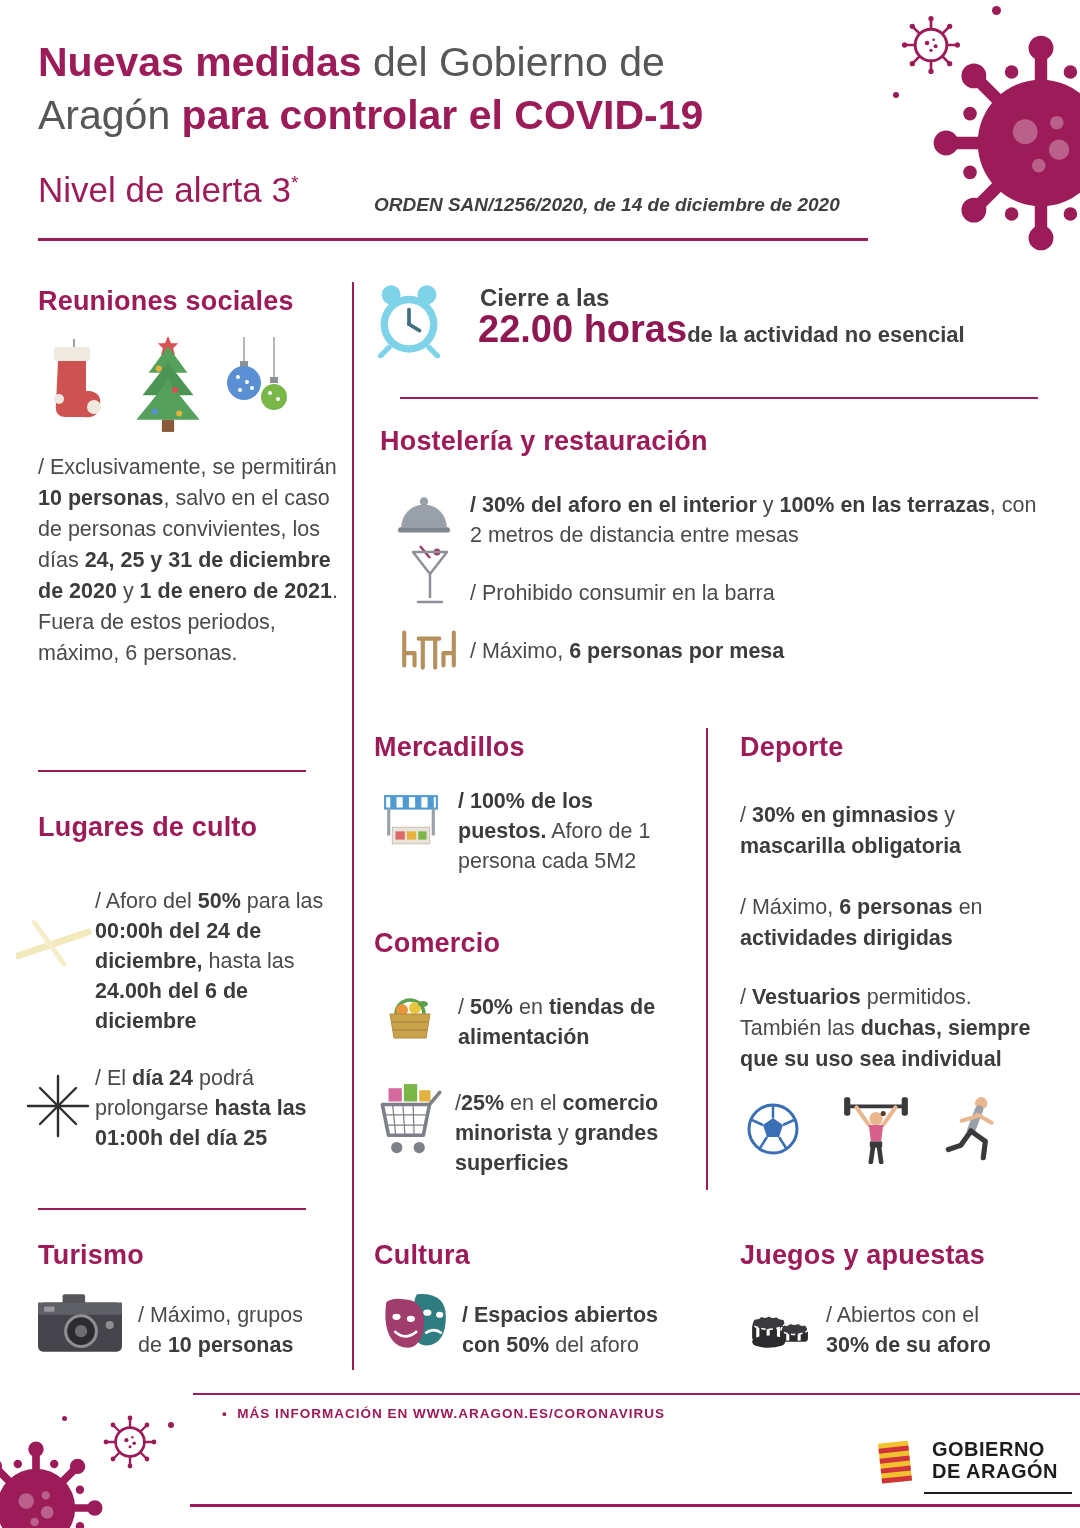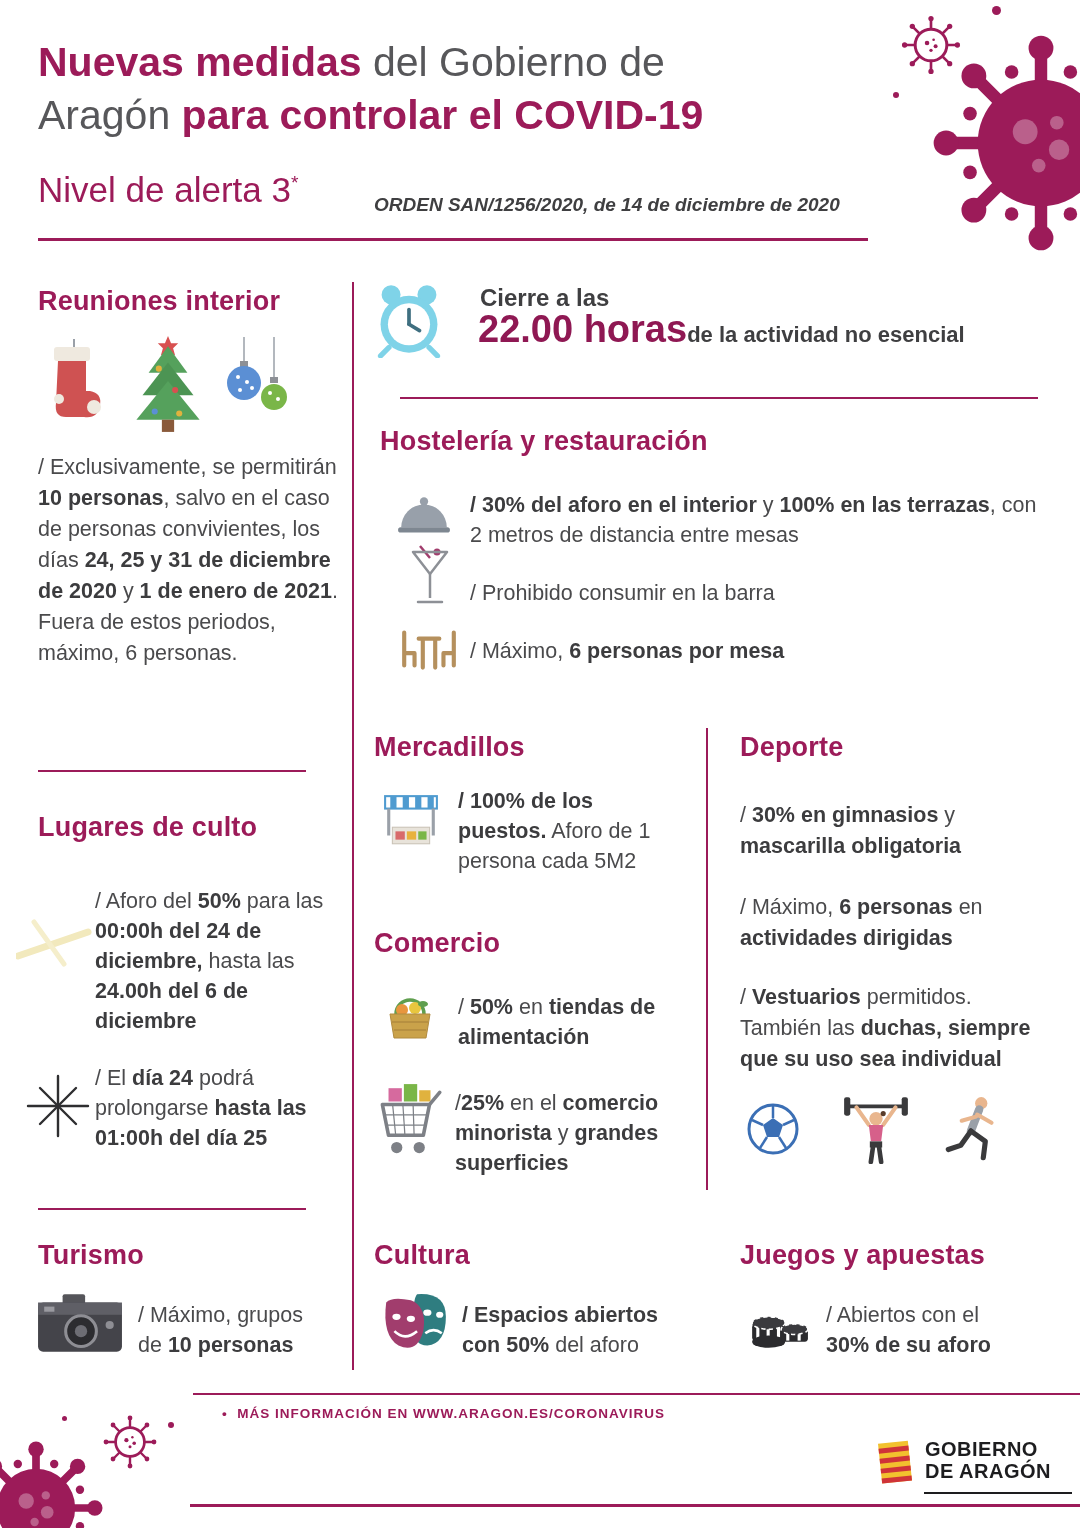--- a/index.html
+++ b/index.html
@@ -15,21 +15,21 @@
   .title .ac{color:#9c1b59;font-weight:800;}
   .alert{font-size:35px;font-weight:400;color:#9c1b59;}
   .alert sup{font-size:55%;}
   .order{font-size:19px;font-style:italic;font-weight:600;color:#3f3f41;}
   .cierre1{font-size:24px;font-weight:700;color:#3f3f41;}
   .cierre2{display:flex;align-items:baseline;gap:0;}
   .cierre2 .big{font-size:38px;font-weight:800;color:#8f1853;}
   .cierre2 .rest{font-size:22px;font-weight:700;color:#3f3f41;}
   .finfo{font-size:13.5px;letter-spacing:1px;color:#9c1b59;font-weight:600;}
   .finfo .url{font-weight:800;}
-  .logo{display:flex;align-items:flex-start;gap:9px;}
+  .logo{display:flex;align-items:flex-start;gap:16px;}
   .logo .lt{font-size:20px;line-height:22px;font-weight:800;color:#1d1d1f;letter-spacing:.5px;}
   .icon{position:absolute;}
 </style>
 </head>
 <body>
 
 <div id="page">
 
   <svg width="0" height="0" style="position:absolute" aria-hidden="true">
     <defs>
@@ -116,21 +116,21 @@
 
   <svg class="icon" style="left:898px;top:12px;" width="66" height="66" viewBox="0 0 100 100">
       <use href="#virus-outline"></use>
     </svg>
   <svg class="icon" style="left:928px;top:30px;" width="226" height="226" viewBox="0 0 100 100">
       <use href="#virus-filled"></use>
     </svg>
   <div class="dot" style="left:992px;top:6px;width:9px;height:9px;"></div>
   <div class="dot" style="left:893px;top:92px;width:6px;height:6px;"></div>
 
-  <div class="abs h" style="left:38px;top:286px;">Reuniones interior</div>
+  <div class="abs h" style="left:38px;top:286px;">Reuniones sociales</div>
 
   <svg class="icon" style="left:42px;top:338px;" width="64" height="94" viewBox="0 0 64 92">
     <line x1="32" y1="0" x2="32" y2="8" stroke="#9aa0a8" stroke-width="2"></line>
     <path d="M16,22 H44 V52 H48 Q60,54 58,66 Q56,80 42,78 L24,78 Q12,78 14,64 Z" fill="#cf5252"></path>
     <rect x="12" y="8" width="36" height="14" rx="3" fill="#efe9df"></rect>
     <circle cx="52" cy="68" r="7" fill="#efe9df"></circle>
     <circle cx="17" cy="60" r="5" fill="#efe9df"></circle>
   </svg>
   <svg class="icon" style="left:128px;top:334px;" width="80" height="102" viewBox="0 0 78 100">
     <polygon points="39,2 42,9 49,9 44,14 46,21 39,17 32,21 34,14 29,9 36,9" fill="#d85050"></polygon>

